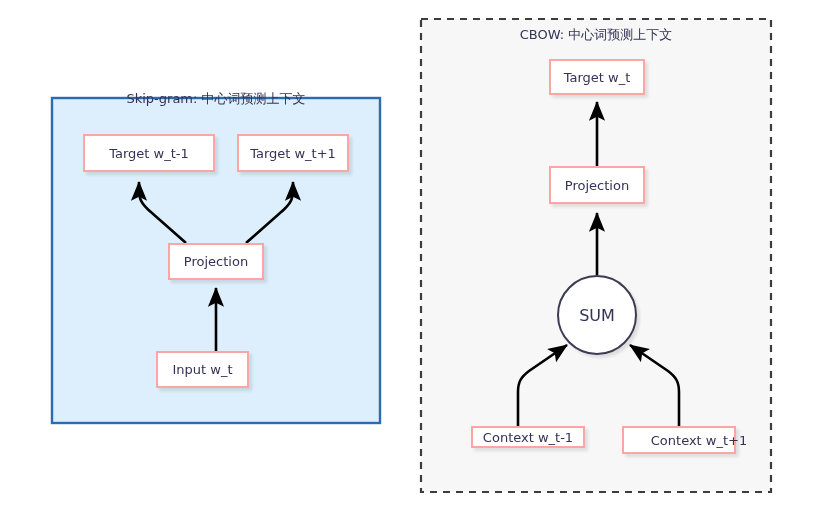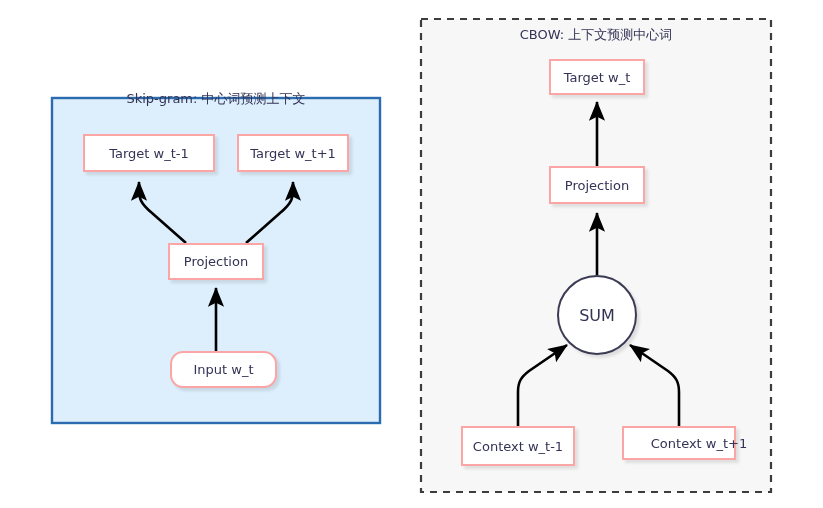--- a/index.html
+++ b/index.html
@@ -89,25 +89,25 @@
 </svg>
 
 <div class="panel-title" style="left:52px; top:90px; width:328px;">Skip-gram: 中心词预测上下文</div>
 
 <div class="node-box" style="left:83px; top:134px; width:132px; height:38px;">Target w_t-1</div>
 
 <div class="node-box" style="left:237px; top:134px; width:112px; height:38px;">Target w_t+1</div>
 
 <div class="node-box" style="left:168px; top:243px; width:96px; height:37px;">Projection</div>
 
-<div class="node-box" style="left:170px; top:351px; width:107px; height:37px;border-radius:13px;">Input w_t</div>
+<div class="node-box" style="left:156px; top:351px; width:93px; height:37px;">Input w_t</div>
 
-<div class="panel-title" style="left:421px; top:26px; width:350px;">CBOW: 上下文预测中心词</div>
+<div class="panel-title" style="left:421px; top:26px; width:350px;">CBOW: 中心词预测上下文</div>
 
 <div class="node-box" style="left:549px; top:59px; width:96px; height:36px;">Target w_t</div>
 
 <div class="node-box" style="left:549px; top:166px; width:96px; height:38px;">Projection</div>
 
 <div class="node-circle" style="left:557px; top:275px; width:80px; height:80px;">SUM</div>
 
-<div class="node-box" style="left:461px; top:426px; width:114px; height:40px;">Context w_t-1</div>
+<div class="node-box" style="left:471px; top:426px; width:114px; height:22px;">Context w_t-1</div>
 
-<div class="node-box" style="left:622px; top:426px; width:114px; height:34px;padding-left:40px;">Context w_t+1</div>
+<div class="node-box" style="left:622px; top:426px; width:114px; height:28px;padding-left:40px;">Context w_t+1</div>
 
 </body></html>

